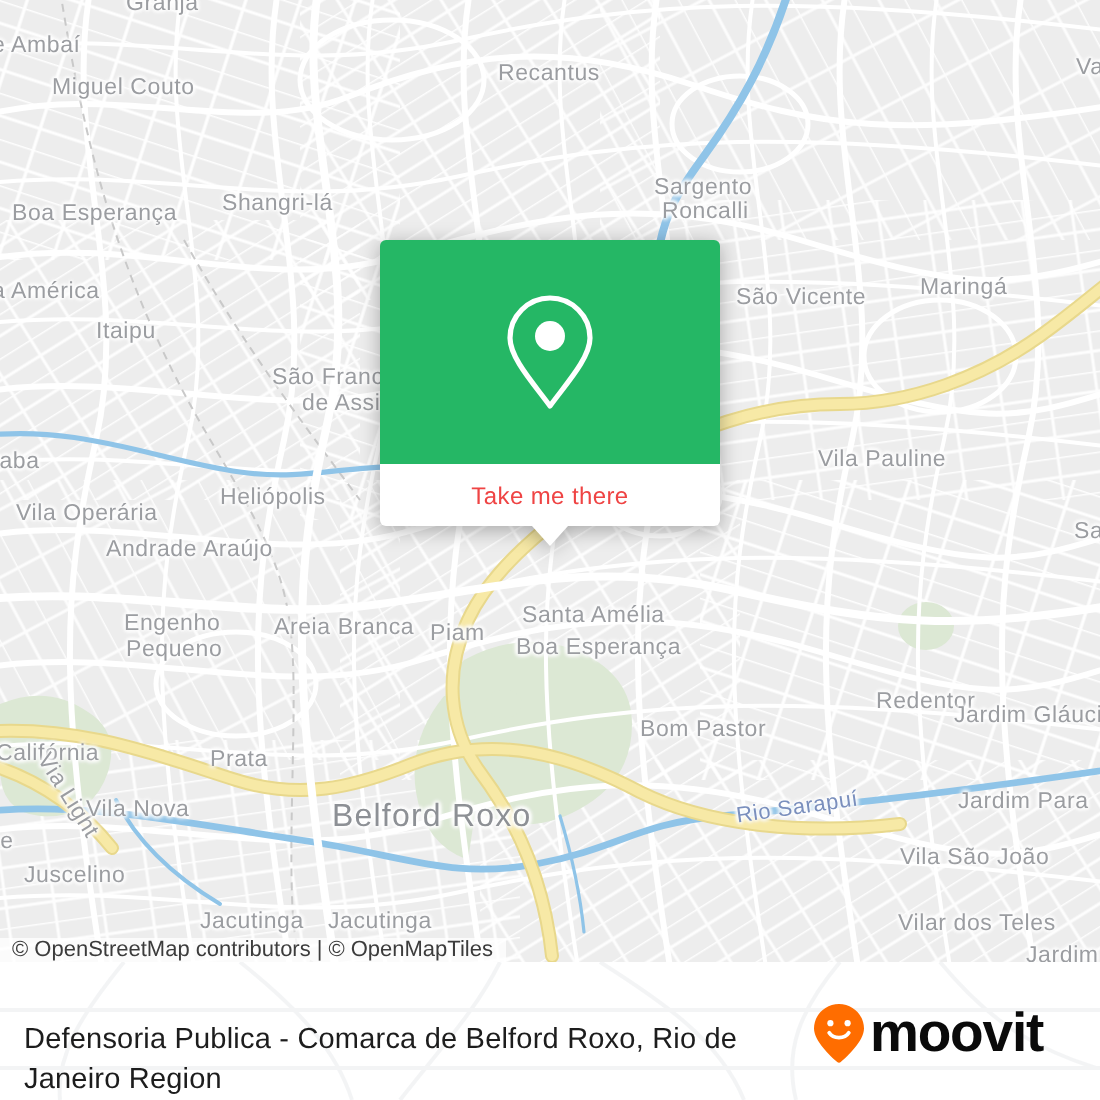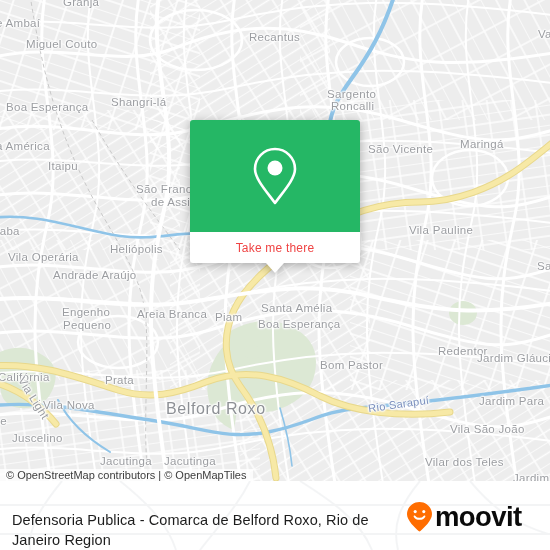--- a/index.html
+++ b/index.html
@@ -269,21 +269,21 @@
         <div class="lbl" style="left: 10px; top: 392px; transform: rotate(58deg);">Via Light</div>
         <div class="lbl" style="left: 43px; top: 399px;">Vila Nova</div>
         <div class="lbl city" style="left: 166px; top: 400px;">Belford Roxo</div>
         <div class="lbl water" style="left: 368px; top: 398px; transform: rotate(-8deg);">Rio Sarapuí</div>
         <div class="lbl" style="left: 479px; top: 395px;">Jardim Para</div>
         <div class="lbl" style="left: -4px; top: 415px;">re</div>
         <div class="lbl" style="left: 450px; top: 423px;">Vila São João</div>
         <div class="lbl" style="left: 12px; top: 432px;">Juscelino</div>
         <div class="lbl" style="left: 100px; top: 455px;">Jacutinga</div>
         <div class="lbl" style="left: 164px; top: 455px;">Jacutinga</div>
-        <div class="lbl" style="left: 425px; top: 456px; text-align: right;">Vilar dos Teles</div>
+        <div class="lbl" style="left: 449px; top: 456px; text-align: right;">Vilar dos Teles</div>
         <div class="lbl" style="left: 513px; top: 472px;">Jardim</div>
       </div>
 
     <div class="popup">
       <div class="popup-head">
         <svg class="pin-svg" width="48" height="62" viewBox="0 0 48 62" aria-hidden="true">
           <path d="M24 4 C 13 4, 4 13, 4 24 C 4 34, 16 47, 24 58
                    C 32 47, 44 34, 44 24 C 44 13, 35 4, 24 4 Z" fill="none" stroke="#ffffff" stroke-width="2.6" stroke-linejoin="round"></path>
           <circle cx="24" cy="23" r="7.5" fill="#ffffff"></circle>
         </svg>

